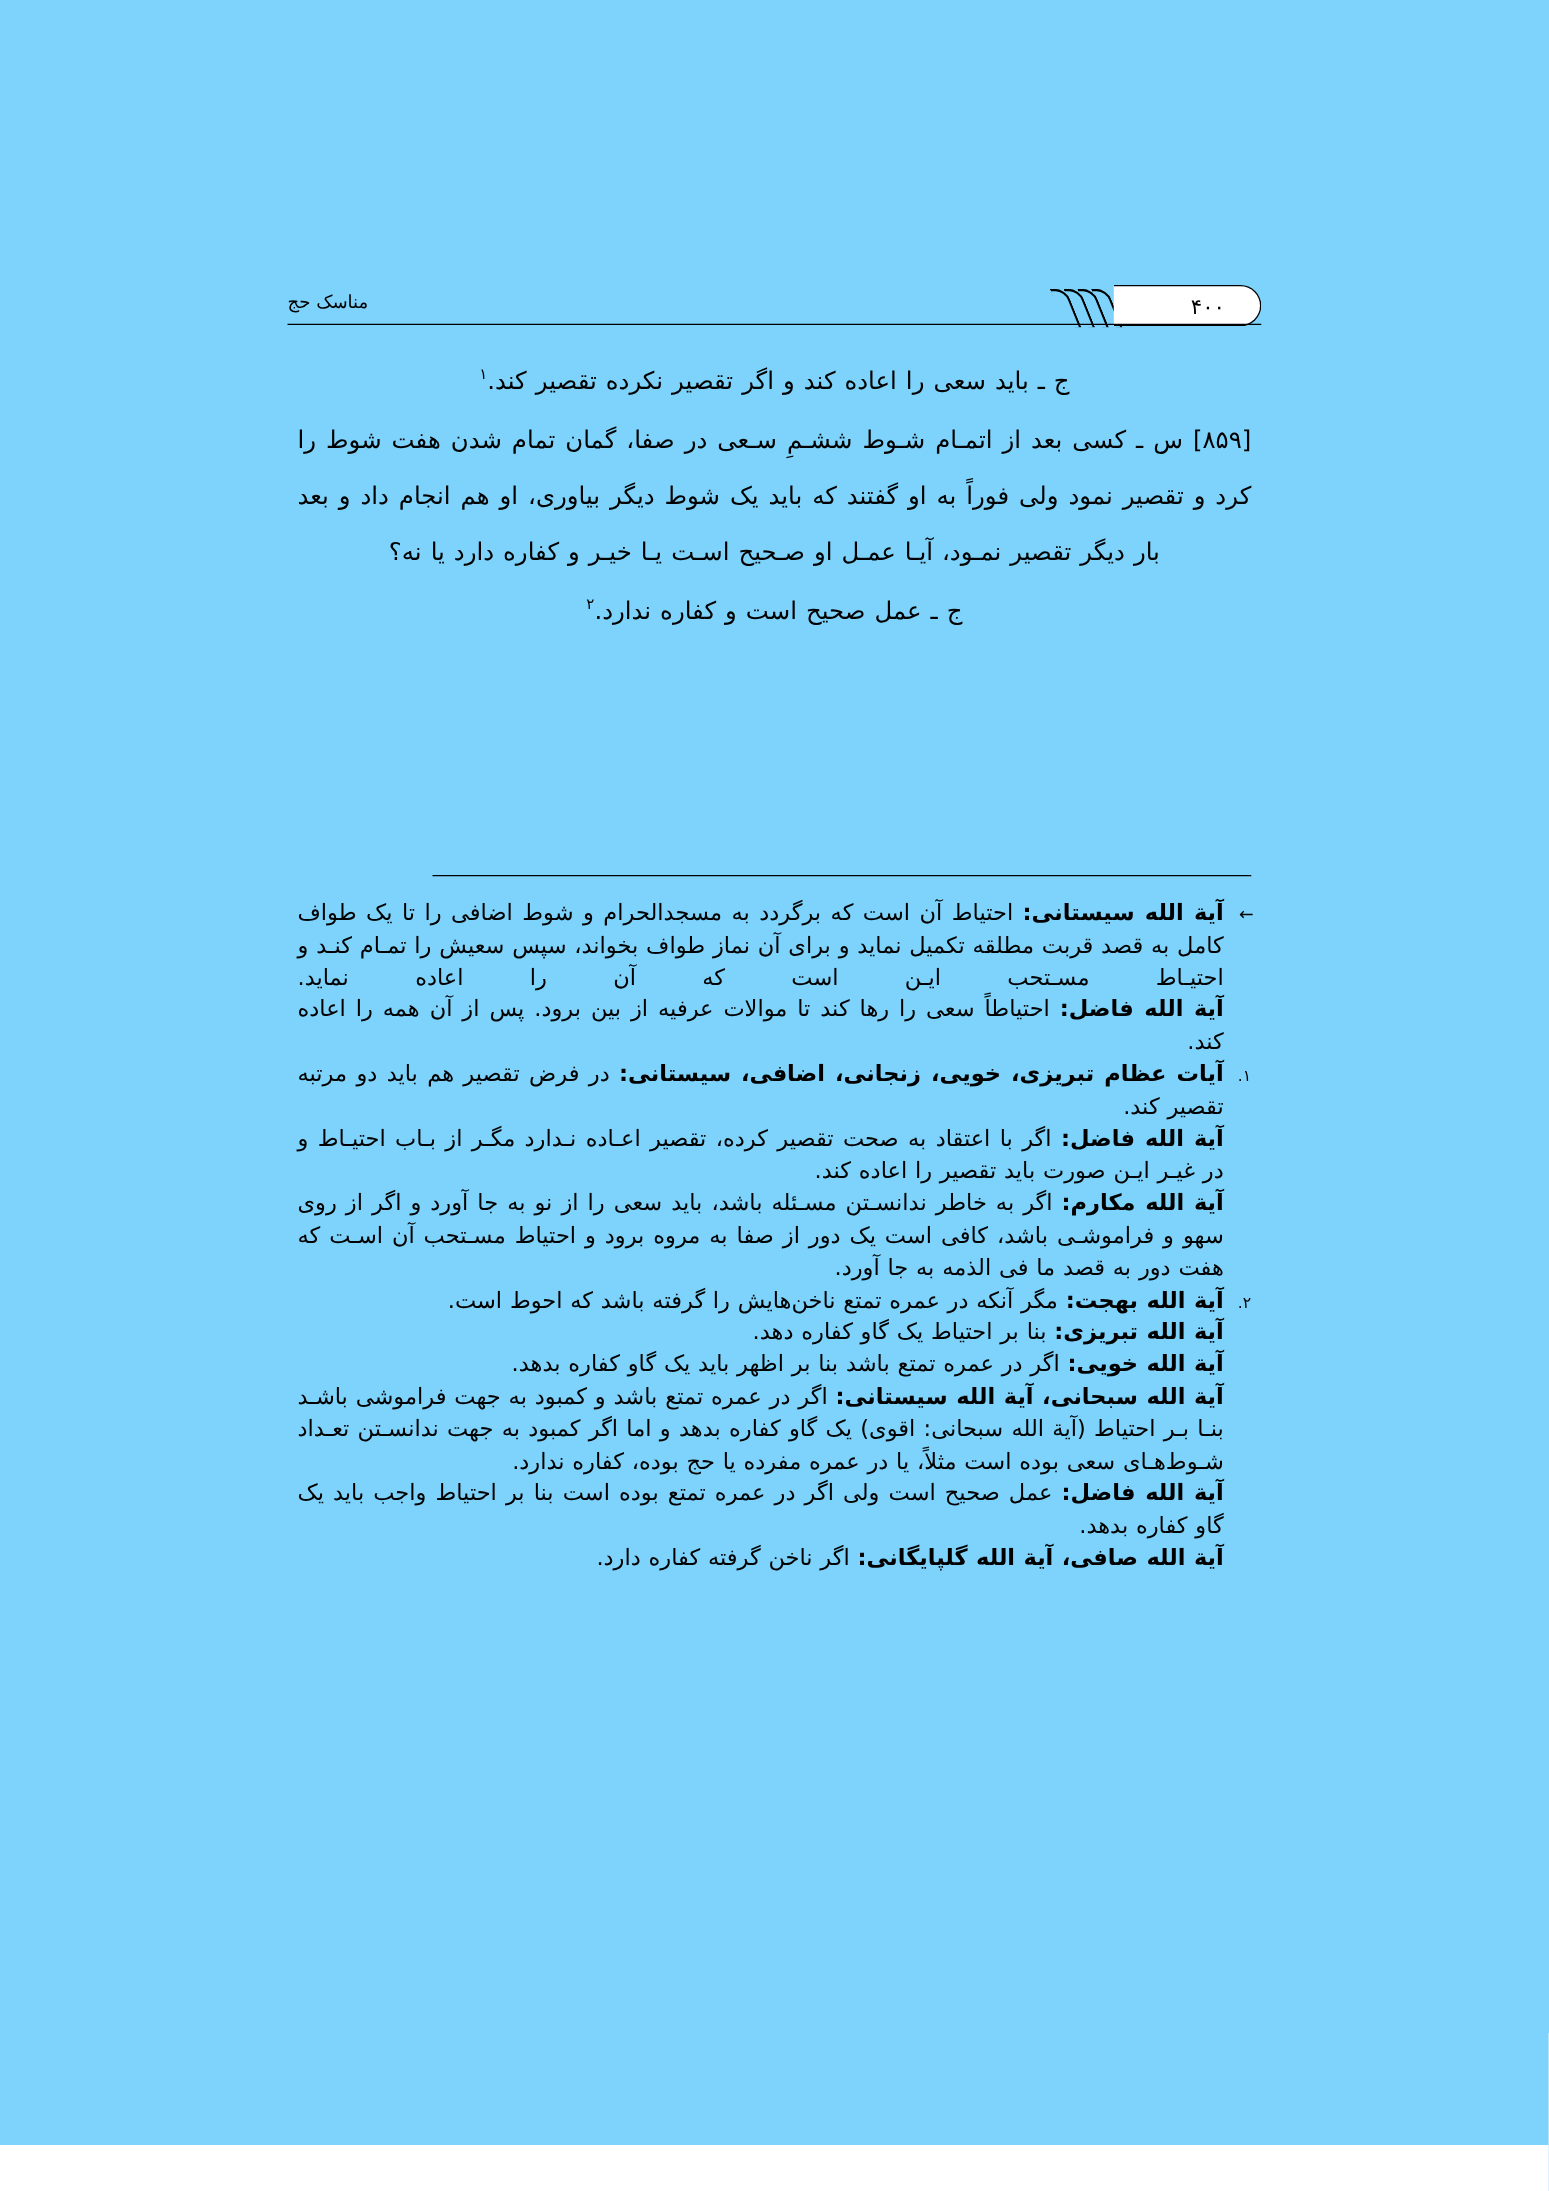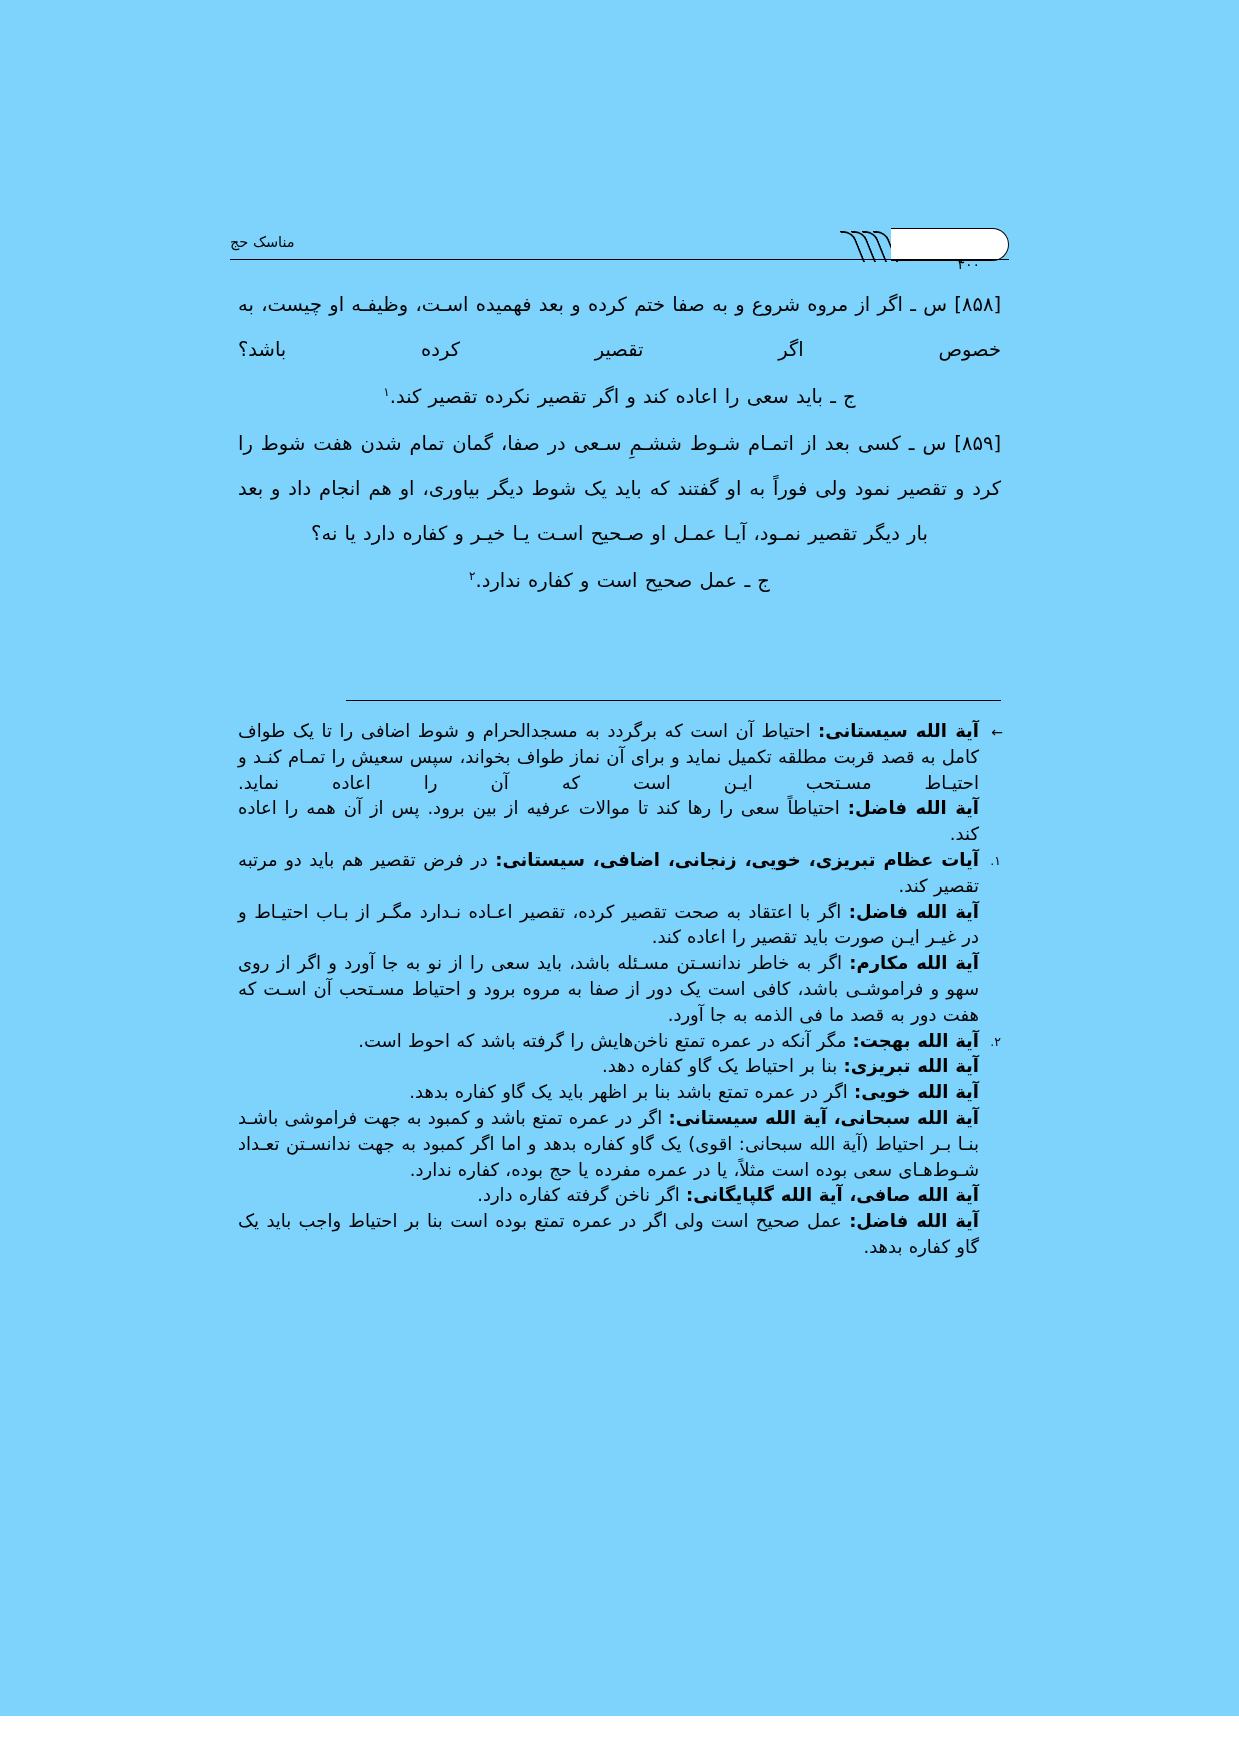--- a/index.html
+++ b/index.html
@@ -78,24 +78,23 @@
     border: 1.7px solid #000;
     border-radius: 0 17px 17px 0;
     border-left: none;
     box-sizing: border-box;
     background: #fff;
   }
   .page-number {
     position: absolute;
     right: 28px;
     top: 7px;
-    font-size: 14px;
-    color: #000;
-    direction: rtl;
-    margin-top: 20px;
+    font-size: 17px;
+    color: #000;
+    direction: rtl;
   }
 
   
   .body-block {
     position: absolute;
     top: 282px;
     right: 238px;
     left: 238px;
     direction: rtl;
     text-align: justify;
@@ -195,23 +194,20 @@
 
     <div class="page-number-capsule">
       <div class="page-number">۴۰۰</div>
     </div>
 
     <div class="header-rule"></div>
   </div>
 
   <div class="body-block">
 
-    <p class="qa-para">
-      <span>[۸۵۸] س ـ اگر از مروه شروع و به صفا ختم کرده و بعد فهمیده اسـت، وظیفـه او چیست، به خصوص اگر تقصیر کرده باشد؟</span>
-    </p>
 
     <p class="qa-para answer">
       <span>ج ـ باید سعی را اعاده کند و اگر تقصیر نکرده تقصیر کند.</span><sup class="fn">۱</sup>
     </p>
 
     <p class="qa-para q-last-free">
       <span>[۸۵۹] س ـ کسی بعد از اتمـام شـوط ششـمِ سـعی در صفا، گمان تمام شدن هفت شوط را کرد و تقصیر نمود ولی فوراً به او گفتند که باید یک شوط دیگر بیاوری، او هم انجام داد و بعد بار دیگر تقصیر نمـود، آیـا عمـل او صـحیح اسـت یـا خیـر و کفاره دارد یا نه؟</span>
     </p>
 
     <p class="qa-para answer">
@@ -255,22 +251,22 @@
       <p class="fn-line last">
         <span class="fn-auth">آیة الله تبریزی:</span><span> بنا بر احتیاط یک گاو کفاره دهد.</span>
       </p>
       <p class="fn-line last">
         <span class="fn-auth">آیة الله خویی:</span><span> اگر در عمره تمتع باشد بنا بر اظهر باید یک گاو کفاره بدهد.</span>
       </p>
       <p class="fn-line last">
         <span class="fn-auth">آیة الله سبحانی، آیة الله سیستانی:</span><span> اگر در عمره تمتع باشد و کمبود به جهت فراموشی باشـد بنـا بـر احتیاط (آیة الله سبحانی: اقوی) یک گاو کفاره بدهد و اما اگر کمبود به جهت ندانسـتن تعـداد شـوط‌هـای سعی بوده است مثلاً، یا در عمره مفرده یا حج بوده، کفاره ندارد.</span>
       </p>
       <p class="fn-line last">
+        <span class="fn-auth">آیة الله فاضل:</span><span> عمل صحیح است ولی اگر در عمره تمتع بوده است بنا بر احتیاط واجب باید یک گاو کفاره بدهد.</span>
+      </p>
+      <p class="fn-line last">
         <span class="fn-auth">آیة الله صافی، آیة الله گلپایگانی:</span><span> اگر ناخن گرفته کفاره دارد.</span>
       </p>
-      <p class="fn-line last">
-        <span class="fn-auth">آیة الله فاضل:</span><span> عمل صحیح است ولی اگر در عمره تمتع بوده است بنا بر احتیاط واجب باید یک گاو کفاره بدهد.</span>
-      </p>
     </div>
 
   </div>
 
 </div>
 
 </body></html>

